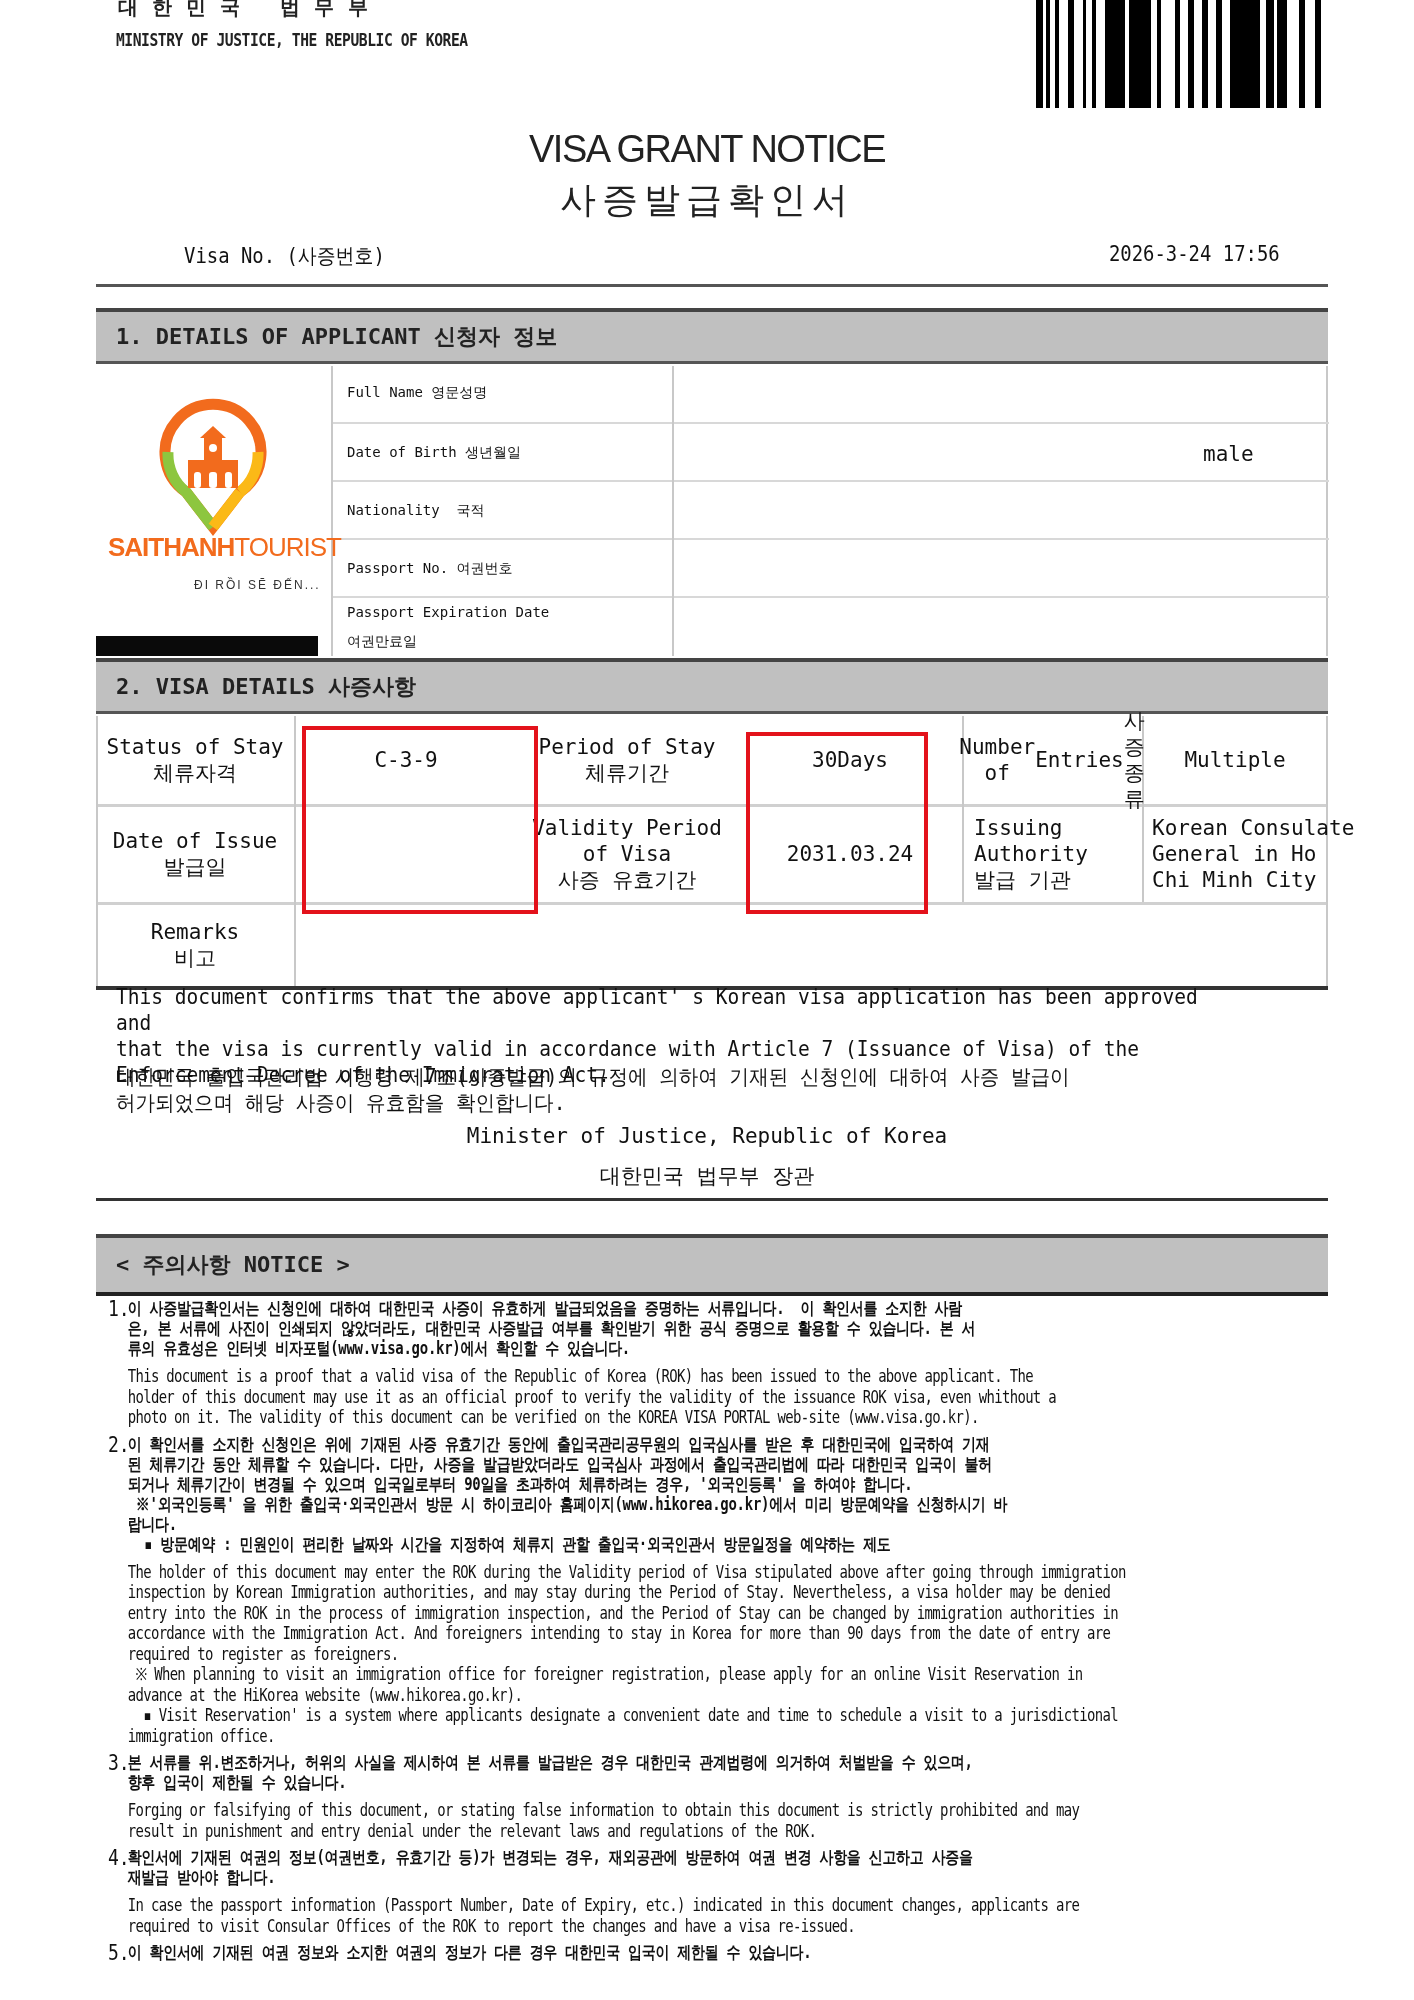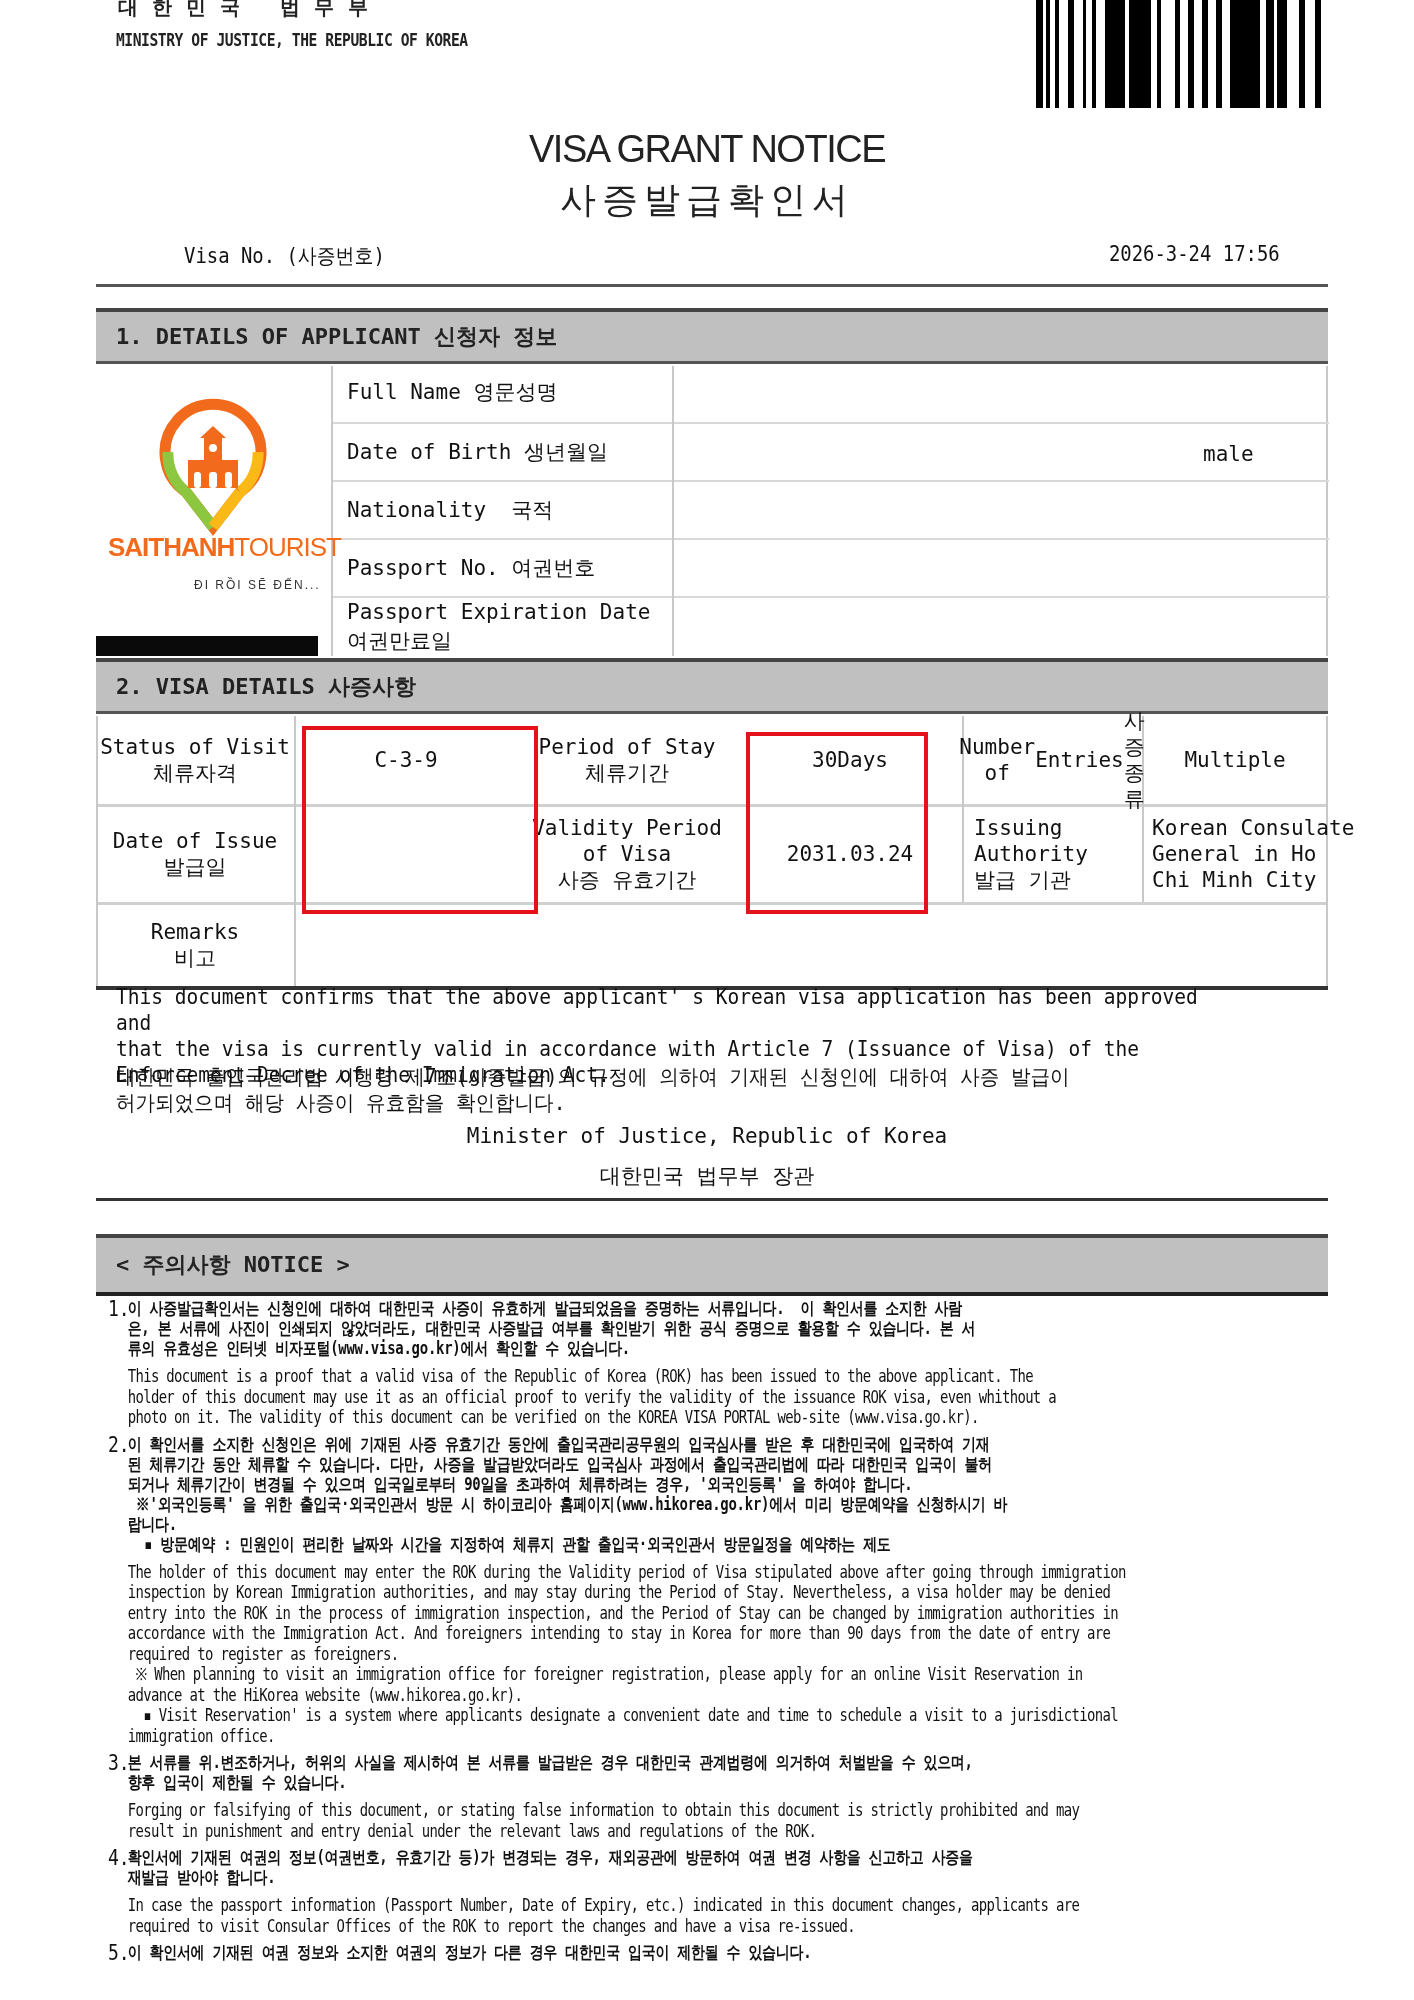--- a/index.html
+++ b/index.html
@@ -22,21 +22,21 @@
   .rule { left: 96px; width: 1232px; height: 3px; background: #555; }
 
   
   .section-bar { left: 96px; width: 1232px; height: 56px; background: #c0c0c0; border-top: 4px solid #444; border-bottom: 3px solid #555; display: flex; align-items: center; padding-left: 20px; font-size: 22px; font-weight: bold; color: #222; }
 
   
   .applicant { left: 96px; top: 366px; width: 1232px; height: 290px; border-left: 1px solid #bbb; }
   .photo-box { left: 96px; top: 366px; width: 222px; height: 290px; background: #fff; overflow: hidden; }
   .photo-dark { position: absolute; left: 0; bottom: 0; width: 222px; height: 20px; background: #0a0a0a; }
   .app-row { position: absolute; left: 236px; width: 996px; border-bottom: 2px solid #d8d8d8; }
-  .app-label { position: absolute; left: 14px; font-size: 21px; line-height: 29px; }
+  .app-label { position: absolute; left: 14px; font-size: 14px; line-height: 29px; }
   .vline-app { position: absolute; left: 234px; top: 0; width: 2px; height: 290px; background: #c8c8c8; }
   .vline-app2 { position: absolute; left: 575px; top: 0; width: 2px; height: 290px; background: #c8c8c8; }
   .vline-app3 { position: absolute; right: 0; top: 0; width: 2px; height: 290px; background: #c8c8c8; }
   .app-gender { position: absolute; left: 1106px; top: 76px; font-size: 21px; }
 
   
   .logo { left: 106px; top: 392px; width: 214px; height: 230px; background: #fff; }
   .logo-brand { position: absolute; left: 2px; top: 140px; font-family: "Liberation Sans", sans-serif; font-size: 26px; letter-spacing: -1px; white-space: nowrap; }
   .logo-brand .b1 { color: #f26b1d; font-weight: bold; }
   .logo-brand .b2 { color: #f26b1d; font-weight: normal; }
@@ -172,21 +172,21 @@
   <div class="vt-line-h" style="left:0;top:88px;width:1232px;"></div>
   <div class="vt-line-h" style="left:0;top:186px;width:1232px;"></div>
 
   <div class="vt-line-v" style="left:0;top:0;height:270px;"></div>
   <div class="vt-line-v" style="left:198px;top:0;height:270px;"></div>
   <div class="vt-line-v" style="left:866px;top:0;height:186px;"></div>
   <div class="vt-line-v" style="left:1046px;top:0;height:186px;"></div>
   <div class="vt-line-v" style="left:1230px;top:0;height:270px;"></div>
 
   <div class="vt-cell" style="left:0;top:0;width:198px;height:88px;flex-direction:column;">
-    <div>Status of Visit</div>
+    <div>Status of Stay</div>
     <div>체류자격</div>
   </div>
   <div class="vt-cell" style="left:200px;top:0;width:220px;height:88px;">C-3-9</div>
   <div class="vt-cell" style="left:420px;top:0;width:222px;height:88px;flex-direction:column;">
     <div>Period of Stay</div>
     <div>체류기간</div>
   </div>
   <div class="vt-cell" style="left:642px;top:0;width:224px;height:88px;">30Days</div>
   <div class="vt-cell" style="left:866px;top:0;width:180px;height:88px;flex-direction:row;">
     <div>Number of</div>

